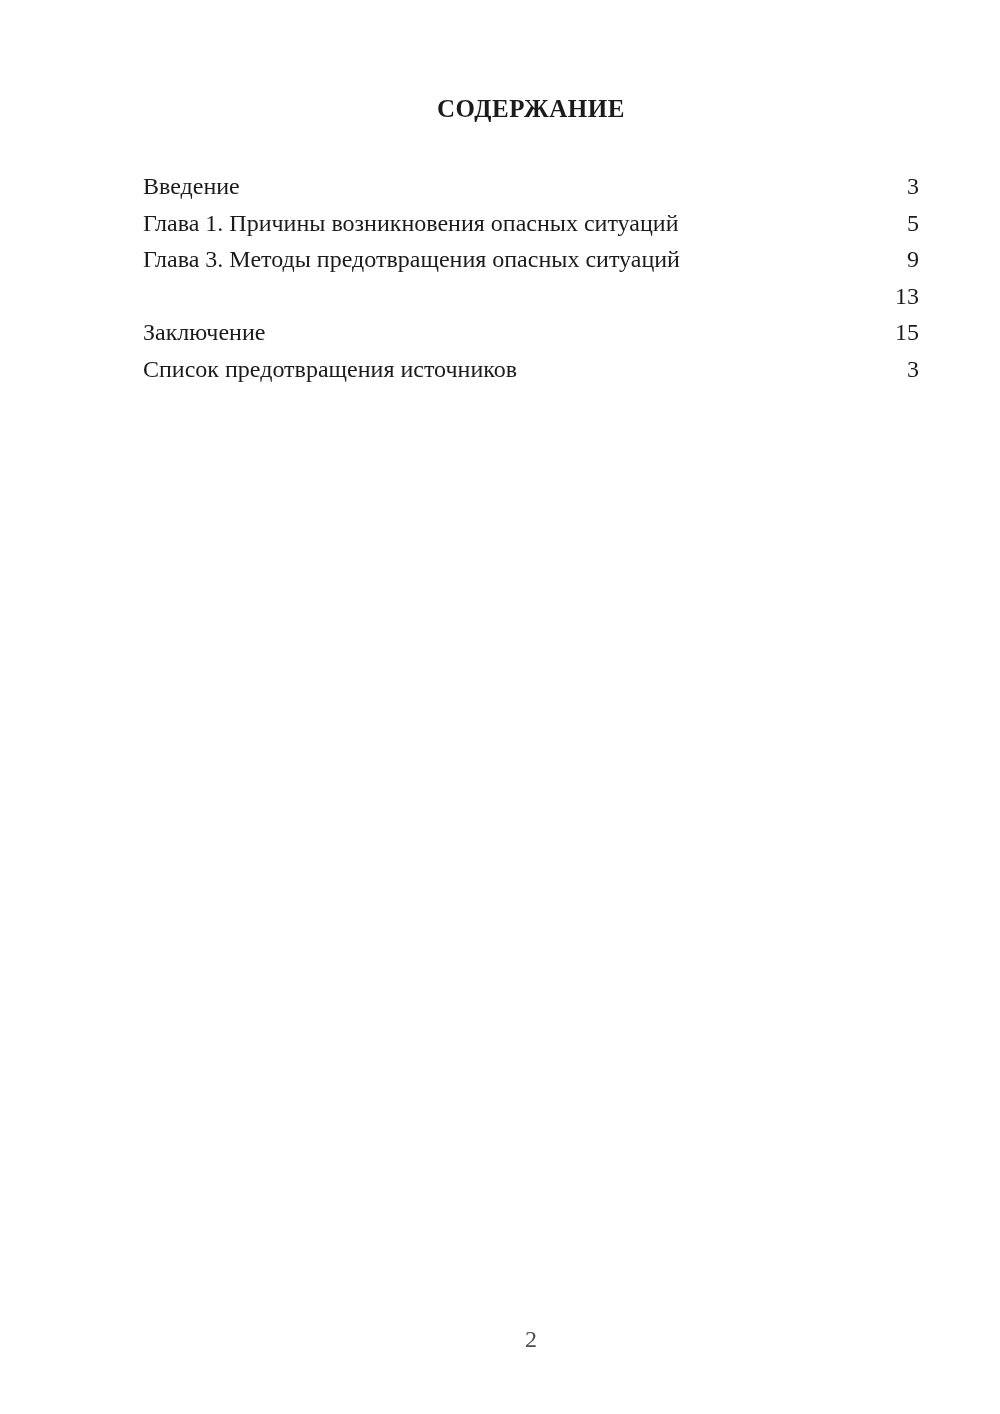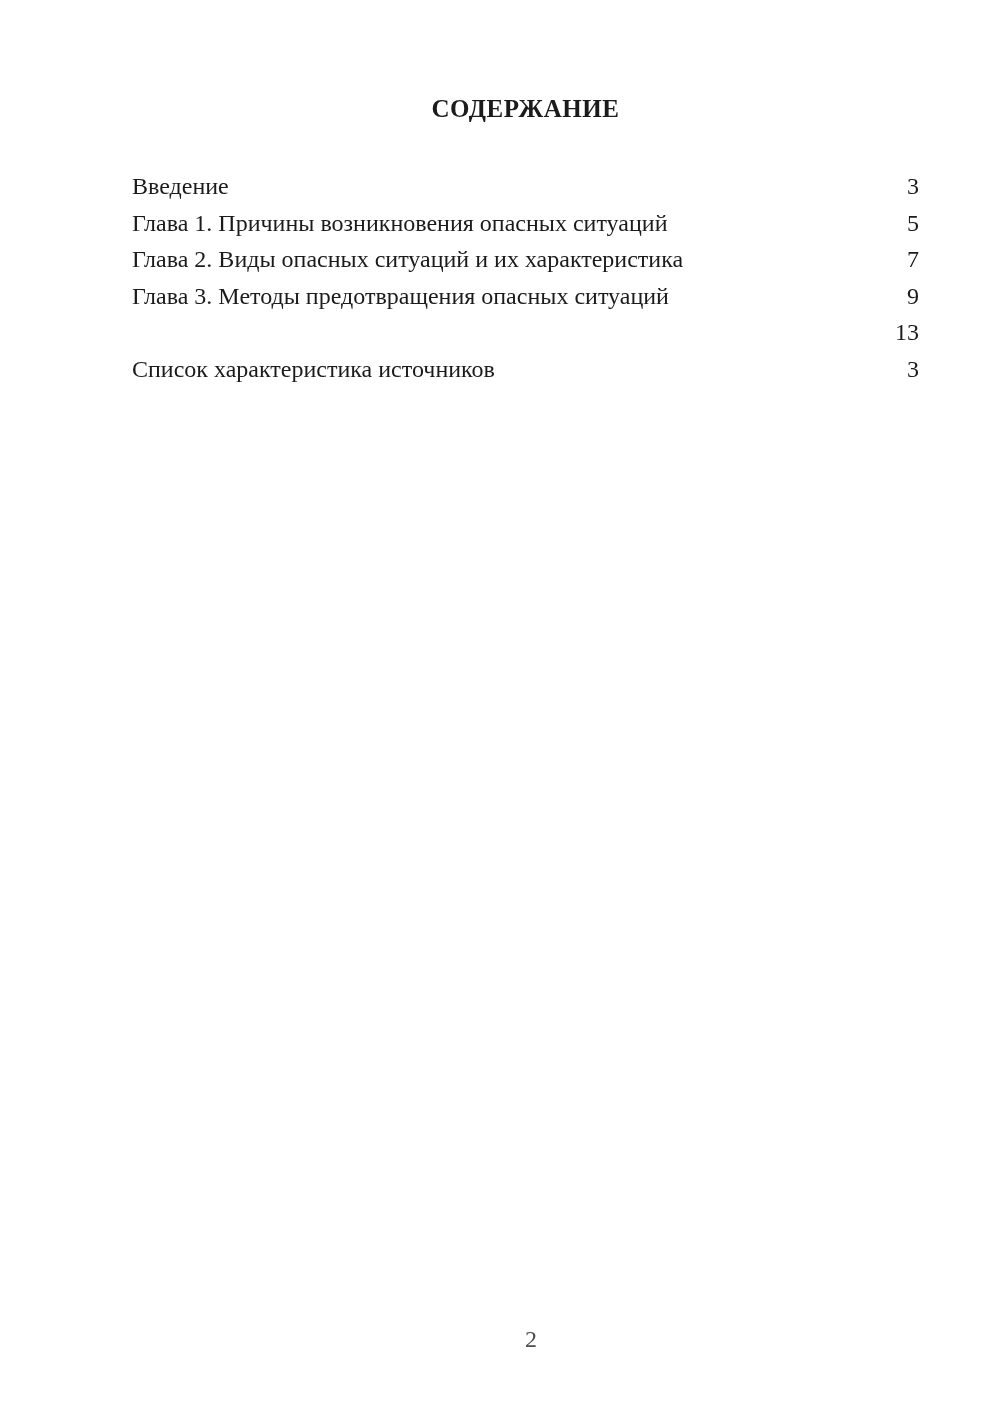--- a/index.html
+++ b/index.html
@@ -13,21 +13,21 @@
     height: 1414px;
     background: #ffffff;
     font-family: "Liberation Serif", "DejaVu Serif", serif;
     color: #1b1b1b;
     overflow: hidden;
     box-sizing: border-box;
   }
   .content {
     position: absolute;
     top: 0;
-    left: 132px;
+    left: 143px;
     right: 81px;
   }
   .doc-title {
     margin-top: 93px;
     text-align: center;
     font-size: 25px;
     font-weight: bold;
     letter-spacing: 0.5px;
     line-height: 31px;
   }
@@ -75,38 +75,38 @@
       <div class="toc-row">
         <span class="toc-label">Введение</span>
         <span class="toc-page">3</span>
       </div>
 
       <div class="toc-row">
         <span class="toc-label">Глава 1. Причины возникновения опасных ситуаций</span>
         <span class="toc-page">5</span>
       </div>
 
-      <div class="toc-row">
-        <span class="toc-label">Глава 2. Виды опасных ситуаций и их характеристика</span>
-        <span class="toc-page">7</span>
-      </div>
 
       <div class="toc-row">
         <span class="toc-label">Глава 3. Методы предотвращения опасных ситуаций</span>
         <span class="toc-page">9</span>
       </div>
 
 
       <div class="toc-row wrap-narrow">
         <span class="toc-page">13</span>
       </div>
 
+      <div class="toc-row">
+        <span class="toc-label">Заключение</span>
+        <span class="toc-page">15</span>
+      </div>
 
       <div class="toc-row">
-        <span class="toc-label">Список характеристика источников</span>
+        <span class="toc-label">Список предотвращения источников</span>
         <span class="toc-page">3</span>
       </div>
 
     </div>
   </div>
 
   <div class="footer">2</div>
 </div>
 
 </body></html>

